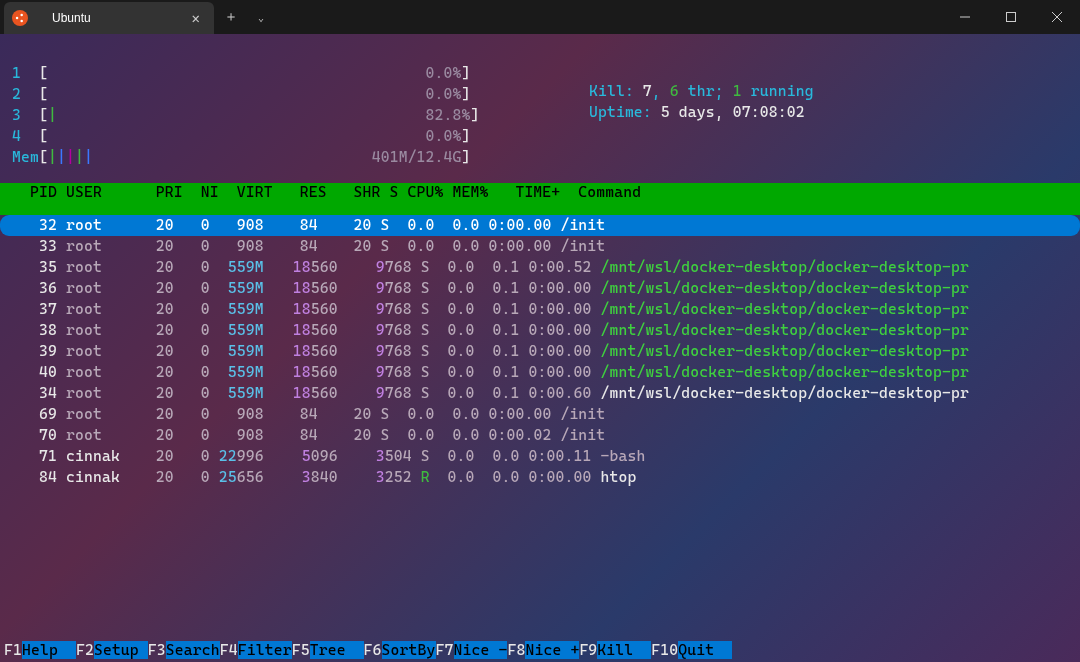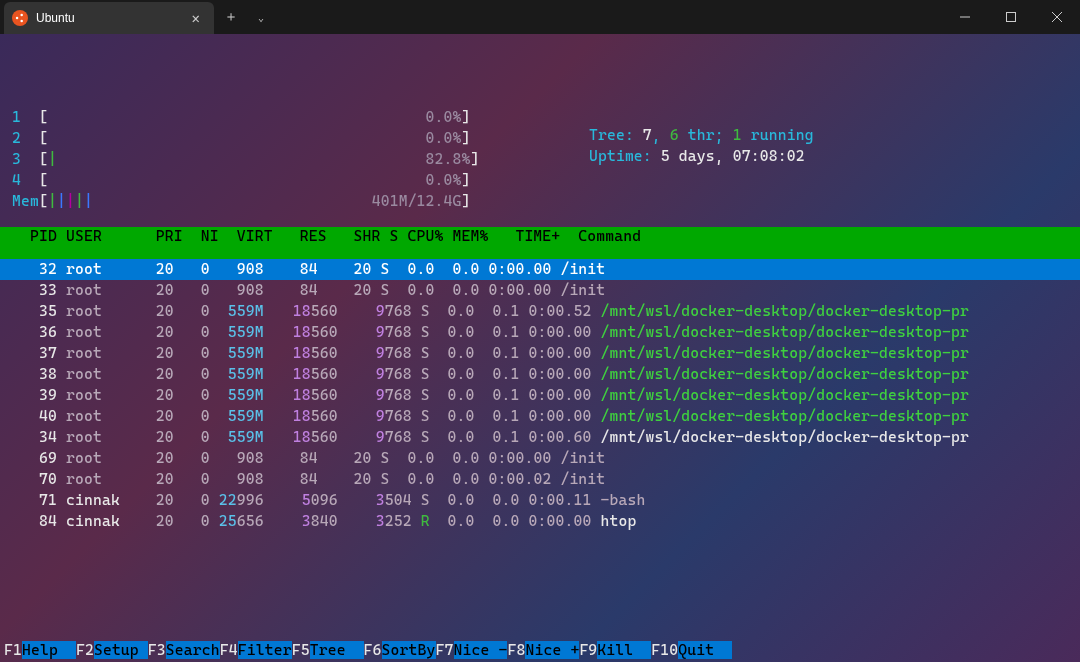--- a/index.html
+++ b/index.html
@@ -19,21 +19,21 @@
   align-items: center;
   color: #ccc;
   position: relative;
 }
 .tab {
   display: flex;
   align-items: center;
   background: #333;
   height: 32px;
   padding: 0 10px 0 8px;
-  gap: 8px;
+  gap: 24px;
   border-radius: 6px 6px 0 0;
   margin-left: 4px;
   margin-top: 2px;
   min-width: 210px;
 }
 .tab-icon {
   width: 16px;
   height: 16px;
   background: #E95420;
   border-radius: 50%;
@@ -57,39 +57,39 @@
   padding: 30px 0 0 0;
   color: #d0d0d0;
   letter-spacing: 0.2px;
 }
 .line { height: 21px; white-space: pre; padding: 0 12px; }
 .cyan { color: #29b8db; }
 .green { color: #3fba3f; }
 .white { color: #e8e8e8; }
 .dim { color: #9a8aa0; }
 
-.meters { display: flex; margin-top: 44px; }
+.meters { display: flex; }
 .meters-left { width: 505px; }
 .meters-right { flex: 1; }
 
 .meter-row { height: 21px; white-space: pre; padding-left: 12px; }
 .meter-label { color: #29b8db; display: inline-block; width: 27px; }
 .bracket { color: #e8e8e8; }
 .bar-fill { color: #3fba3f; }
 .meter-val { color: #9a8aa0; }
 
 .hdr {
   background: #00a800;
   color: #000;
   height: 32px;
   white-space: pre;
   padding: 0 12px;
   font-weight: normal;
 }
-.proc-row { height: 21px; white-space: pre; padding: 0 12px; line-height: 21px; overflow: hidden; }
+.proc-row { height: 21px; white-space: pre; padding: 0 12px; line-height: 21px; overflow: hidden; border-radius: 9px; }
 .proc-row.sel { background: #0078d4; color: #fff; }
 .c-white { color: #e8e8e8; }
 .c-dim { color: #b8a8b8; }
 .c-mag { color: #c080e0; margin-left: 20px; }
 .c-cyan { color: #5ac0e8; }
 .c-green { color: #3fba3f; }
 .c-cmd { color: #3fd03f; }
 .proc-row.sel .c-white, .proc-row.sel .c-dim, .proc-row.sel .c-mag,
 .proc-row.sel .c-cyan, .proc-row.sel .c-green, .proc-row.sel .c-cmd { color: #fff; }
 
@@ -146,21 +146,21 @@
   <div class="meters">
     <div class="meters-left" id="meters-left">
         <div class="meter-row"><span class="meter-label">1  </span><span class="bracket">[</span><span class="bar-fill"></span><span>                                         </span><span class="meter-val"> 0.0%</span><span class="bracket">]</span></div>
         <div class="meter-row"><span class="meter-label">2  </span><span class="bracket">[</span><span class="bar-fill"></span><span>                                         </span><span class="meter-val"> 0.0%</span><span class="bracket">]</span></div>
         <div class="meter-row"><span class="meter-label">3  </span><span class="bracket">[</span><span class="bar-fill">|</span><span>                                        </span><span class="meter-val"> 82.8%</span><span class="bracket">]</span></div>
         <div class="meter-row"><span class="meter-label">4  </span><span class="bracket">[</span><span class="bar-fill"></span><span>                                         </span><span class="meter-val"> 0.0%</span><span class="bracket">]</span></div>
         <div class="meter-row"><span class="meter-label">Mem</span><span class="bracket">[</span><span style="color:#3fba3f">|</span><span style="color:#3b78ff">|</span><span style="color:#b4009e">|</span><span style="color:#3fba3f">|</span><span style="color:#3b78ff">|</span><span>                               </span><span class="meter-val">401M/12.4G</span><span class="bracket">]</span></div>
       </div>
     <div class="meters-right">
       <div class="line">
-        <span class="cyan">Tree: </span><span class="white">7</span><span class="cyan">, </span><span class="green">6</span><span class="cyan"> thr; </span><span class="green">1</span><span class="cyan"> running</span>
+        <span class="cyan">Kill: </span><span class="white">7</span><span class="cyan">, </span><span class="green">6</span><span class="cyan"> thr; </span><span class="green">1</span><span class="cyan"> running</span>
       </div>
       <div class="line">
         <span class="cyan">Uptime: </span><span class="white">5 days, 07:08:02</span>
       </div>
     </div>
   </div>
 
   <div style="height:14px"></div>
 
   <div class="hdr">  PID USER      PRI  NI  VIRT   RES   SHR S CPU% MEM%   TIME+  Command</div>

